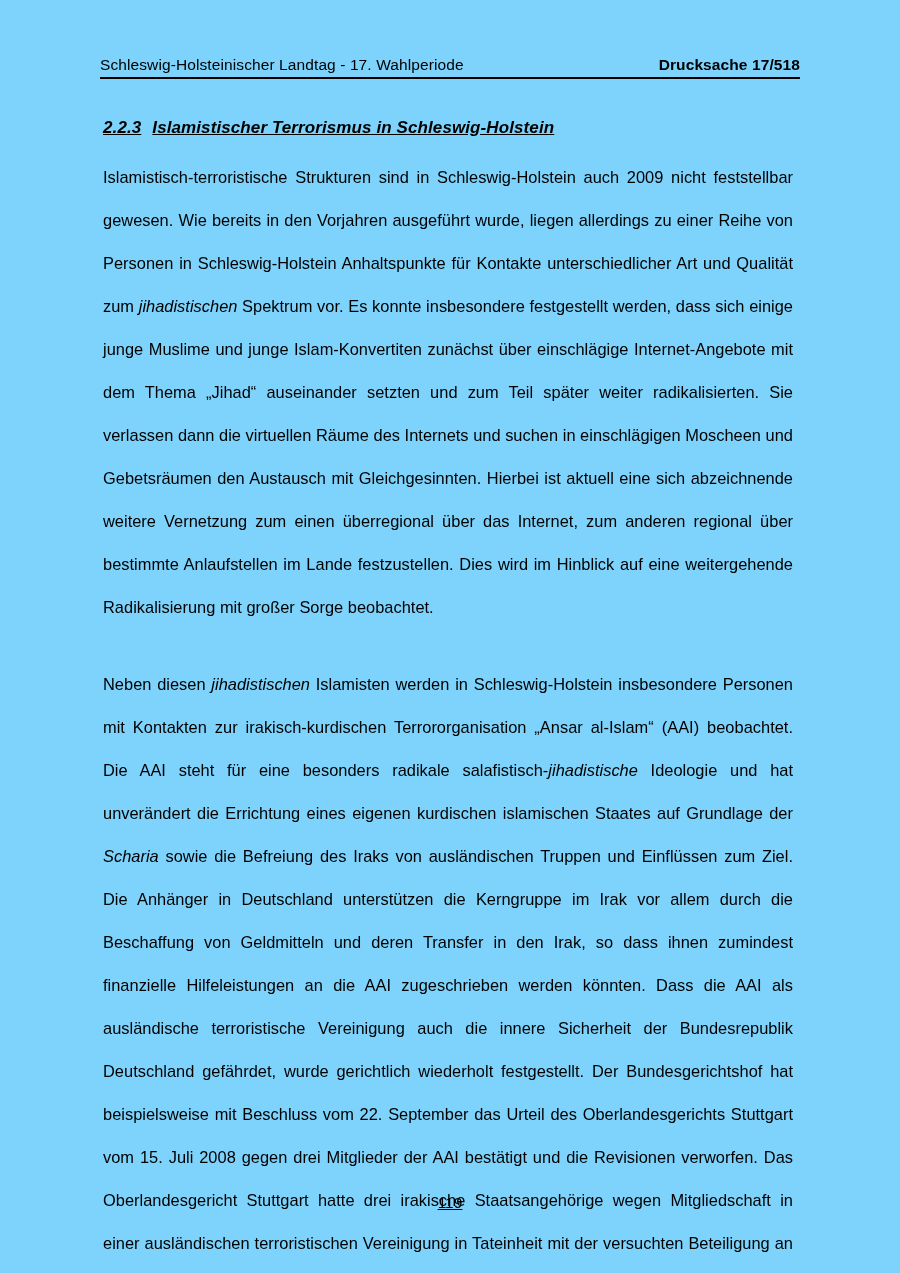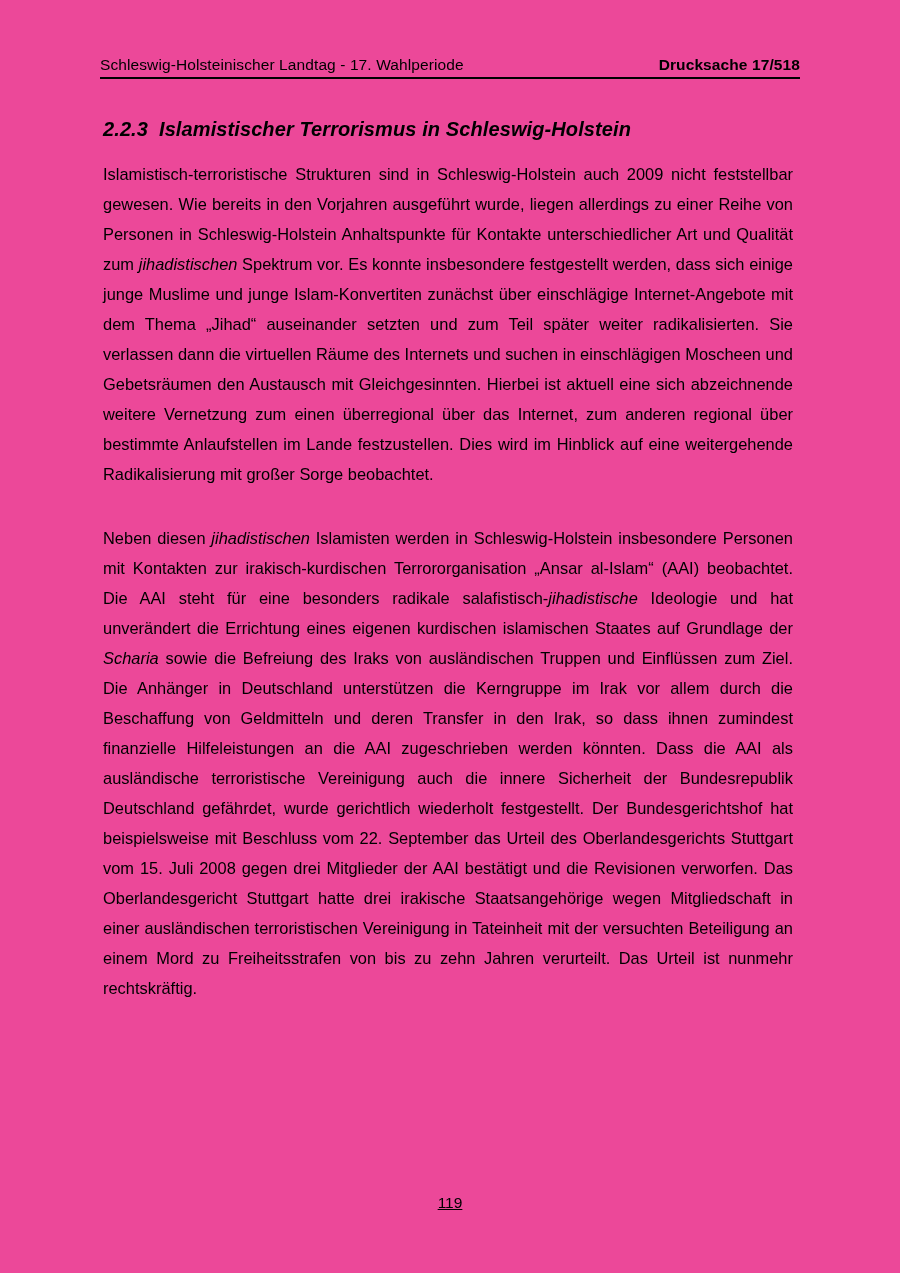--- a/index.html
+++ b/index.html
@@ -8,21 +8,21 @@
     background: #ffffff;
   }
   body {
     font-family: "Liberation Sans", sans-serif;
     color: #000000;
   }
   .page {
     position: relative;
     width: 900px;
     height: 1273px;
-    background: #ec4899;
+    background: #7dd3fc;
     box-sizing: border-box;
     overflow: hidden;
   }
   .header {
     position: absolute;
     top: 48px;
     left: 100px;
     width: 700px;
     display: flex;
     align-items: baseline;
@@ -46,32 +46,33 @@
     height: 2px;
     background: #000000;
   }
   .content {
     position: absolute;
     top: 118px;
     left: 103px;
     width: 690px;
   }
   .section-heading {
-    font-size: 20px;
+    font-size: 17px;
     font-weight: bold;
     font-style: italic;
     margin: 0 0 18px 0;
     letter-spacing: 0.1px;
+    text-decoration: underline;
   }
   .section-heading .num {
     margin-right: 11px;
   }
   p.body-par {
     font-size: 16.4px;
-    line-height: 30px;
+    line-height: 43px;
     margin: 0;
     text-align: justify;
     text-justify: inter-word;
     letter-spacing: 0.02px;
     hyphens: manual;
   }
   p.body-par + p.body-par {
     margin-top: 34px;
   }
   .footer {

